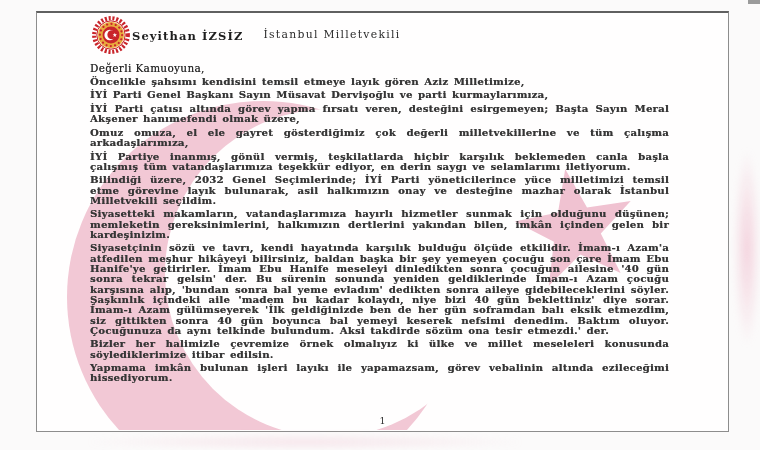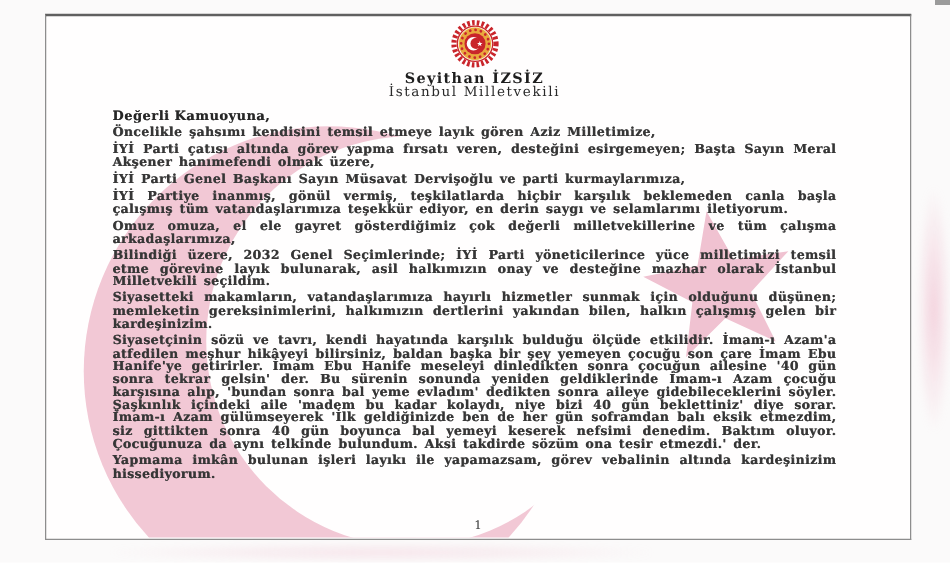--- a/index.html
+++ b/index.html
@@ -9,31 +9,31 @@
     font-family:"DejaVu Serif", serif;
   }
   .page{
     position:absolute;left:36px;top:11px;width:693px;height:421px;
     box-sizing:border-box;background:#fffefe;
     border:1px solid #8d8d8d;border-top:2px solid #606060;
     overflow:hidden;
   }
   .watermark{position:absolute;left:0;top:0;width:691px;height:417px;z-index:0;pointer-events:none;}
   .content{position:relative;z-index:1;padding:0 59px 0 53px;}
-  .header{display:flex;flex-direction:column;align-items:center;margin-top:2px;}
+  .header{display:flex;align-items:center;margin-top:2px;}
   .emblem{width:42px;height:40px;}
   .mp-name{
     font-size:11.5px;font-weight:bold;letter-spacing:1.1px;color:#1e1e1e;
     line-height:12px;margin-top:1px;
   }
   .mp-title{
-    font-size:10.8px;letter-spacing:1.3px;color:#2a2a2a;line-height:12px;
+    font-size:10.8px;letter-spacing:1.3px;color:#2a2a2a;line-height:12px;margin-left:20px;
   }
   .salutation{
-    font-size:10.3px;font-weight:bold;letter-spacing:.45px;color:#262626;
+    font-size:10.3px;font-weight:normal;letter-spacing:.45px;color:#262626;
     margin:7px 0 3px 0;
     text-shadow:.25px 0 0 rgba(38,38,38,.7);
   }
   .body-text p, .para{
     font-size:10px;line-height:10.3px;letter-spacing:.3px;word-spacing:1.6px;
     text-align:justify;margin:0 0 3.2px 0;color:#363636;
     text-shadow:.3px 0 0 rgba(54,54,54,.75);
     font-weight:bold;
   }
   .page-footer{
@@ -82,28 +82,29 @@
                  L26.2,23.1 L24.7,24.1 L25.2,22.4 L23.8,21.3 L25.6,21.3 Z"></path>
       </svg>
       <div class="mp-name">Seyithan İZSİZ</div>
       <div class="mp-title">İstanbul Milletvekili</div>
     </div>
 
     <p class="salutation">Değerli Kamuoyuna,</p>
 
     <div class="body-text">
         <p class="para">Öncelikle şahsımı kendisini temsil etmeye layık gören Aziz Milletimize,</p>
+        <p class="para">İYİ Parti Genel Başkanı Sayın Müsavat Dervişoğlu ve parti kurmaylarımıza,</p>
         <p class="para">İYİ Parti çatısı altında görev yapma fırsatı veren, desteğini esirgemeyen; Başta Sayın Meral Akşener hanımefendi olmak üzere,</p>
-        <p class="para">İYİ Parti Genel Başkanı Sayın Müsavat Dervişoğlu ve parti kurmaylarımıza,</p>
+        <p class="para">Omuz omuza, el ele gayret gösterdiğimiz çok değerli milletvekillerine ve tüm çalışma arkadaşlarımıza,</p>
         <p class="para">İYİ Partiye inanmış, gönül vermiş, teşkilatlarda hiçbir karşılık beklemeden canla başla çalışmış tüm vatandaşlarımıza teşekkür ediyor, en derin saygı ve selamlarımı iletiyorum.</p>
-        <p class="para">Omuz omuza, el ele gayret gösterdiğimiz çok değerli milletvekillerine ve tüm çalışma arkadaşlarımıza,</p>
         <p class="para">Bilindiği üzere, 2032 Genel Seçimlerinde; İYİ Parti yöneticilerince yüce milletimizi temsil etme görevine layık bulunarak, asil halkımızın onay ve desteğine mazhar olarak İstanbul Milletvekili seçildim.</p>
-        <p class="para">Siyasetteki makamların, vatandaşlarımıza hayırlı hizmetler sunmak için olduğunu düşünen; memleketin gereksinimlerini, halkımızın dertlerini yakından bilen, halkın çalışmış gelen bir kardeşinizim.</p>
+        <p class="para">Siyasetteki makamların, vatandaşlarımıza hayırlı hizmetler sunmak için olduğunu düşünen; memleketin gereksinimlerini, halkımızın dertlerini yakından bilen, imkân içinden gelen bir kardeşinizim.</p>
         <p class="para">Siyasetçinin sözü ve tavrı, kendi hayatında karşılık bulduğu ölçüde etkilidir. İmam-ı Azam'a atfedilen meşhur hikâyeyi bilirsiniz, baldan başka bir şey yemeyen çocuğu son çare İmam Ebu Hanife'ye getirirler. İmam Ebu Hanife meseleyi dinledikten sonra çocuğun ailesine '40 gün sonra tekrar gelsin' der. Bu sürenin sonunda yeniden geldiklerinde İmam-ı Azam çocuğu karşısına alıp, 'bundan sonra bal yeme evladım' dedikten sonra aileye gidebileceklerini söyler. Şaşkınlık içindeki aile 'madem bu kadar kolaydı, niye bizi 40 gün beklettiniz' diye sorar. İmam-ı Azam gülümseyerek 'İlk geldiğinizde ben de her gün soframdan balı eksik etmezdim, siz gittikten sonra 40 gün boyunca bal yemeyi keserek nefsimi denedim. Baktım oluyor. Çocuğunuza da aynı telkinde bulundum. Aksi takdirde sözüm ona tesir etmezdi.' der.</p>
-        <p class="para">Yapmama imkân bulunan işleri layıkı ile yapamazsam, görev vebalinin altında kardeşinizim hissediyorum.</p>
+        <p class="para">Bizler her halimizle çevremize örnek olmalıyız ki ülke ve millet meseleleri konusunda söylediklerimize itibar edilsin.</p>
+        <p class="para">Yapmama imkân bulunan işleri layıkı ile yapamazsam, görev vebalinin altında ezileceğimi hissediyorum.</p>
       </div>
 
   </div>
 
   <div class="page-footer">1</div>
 </div>
 
 <div class="smudge-right"></div>
 <div class="smudge-bottom"></div>
 <div class="corner-artifact"></div>

